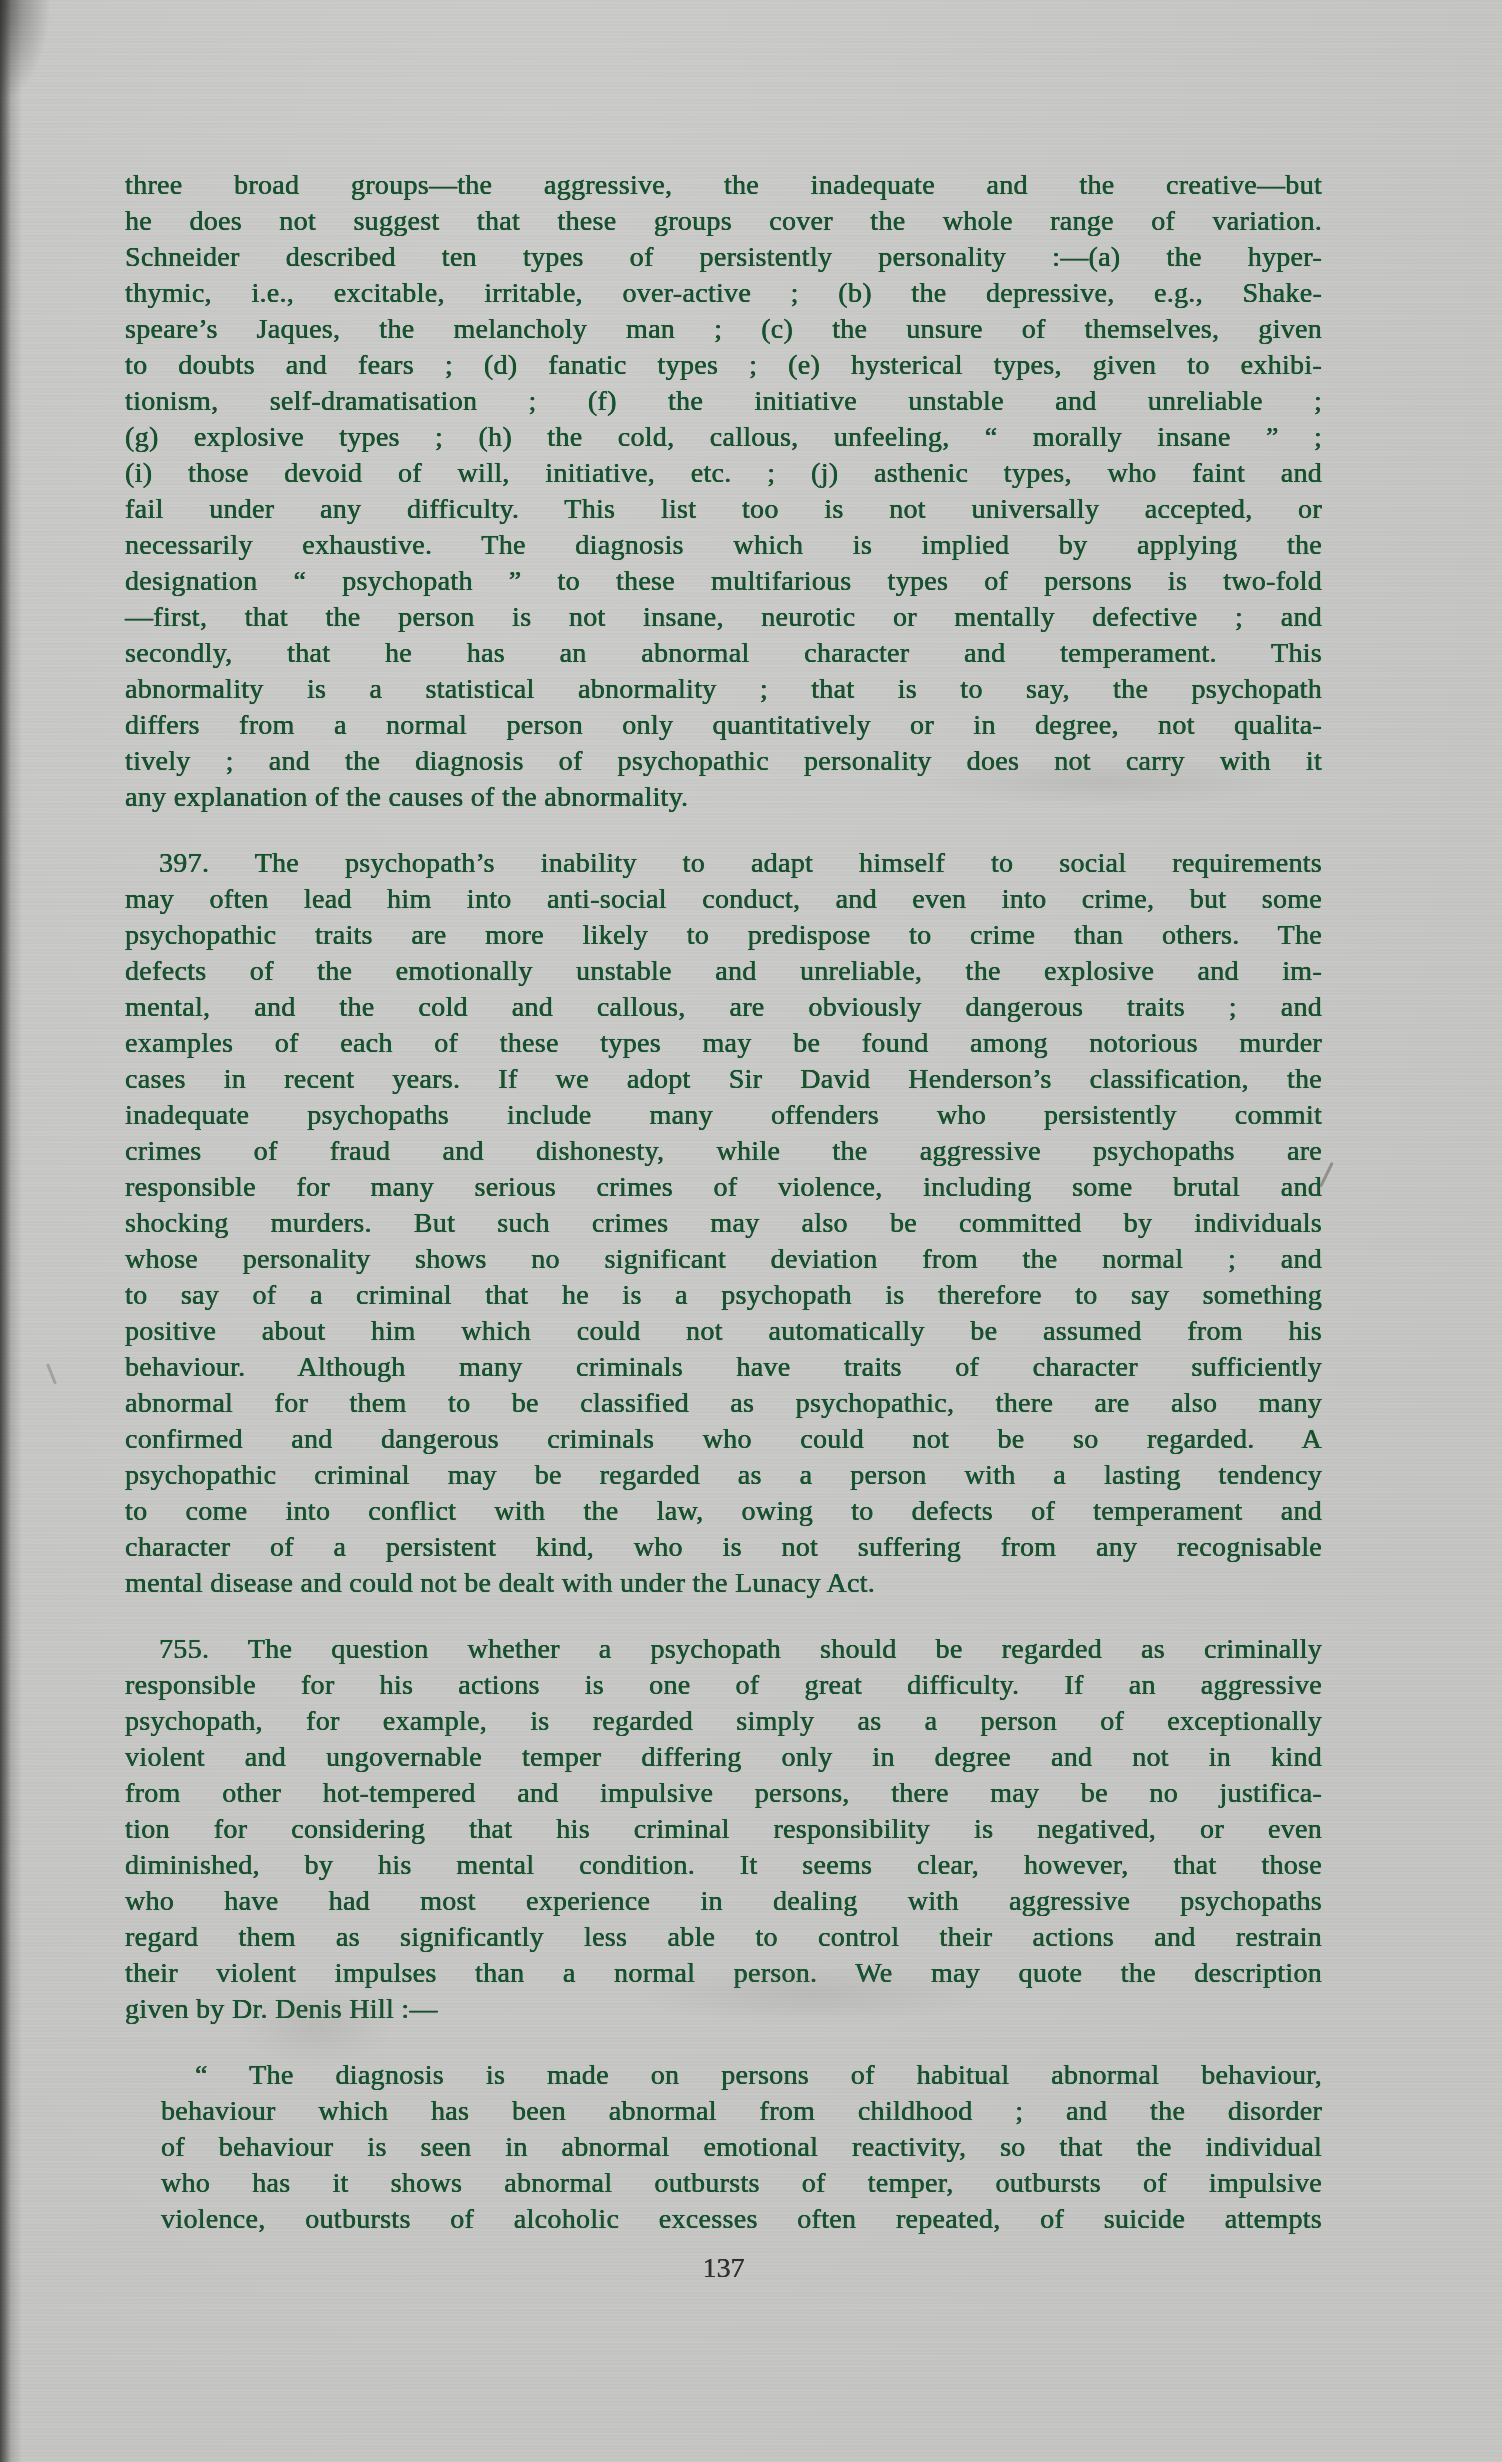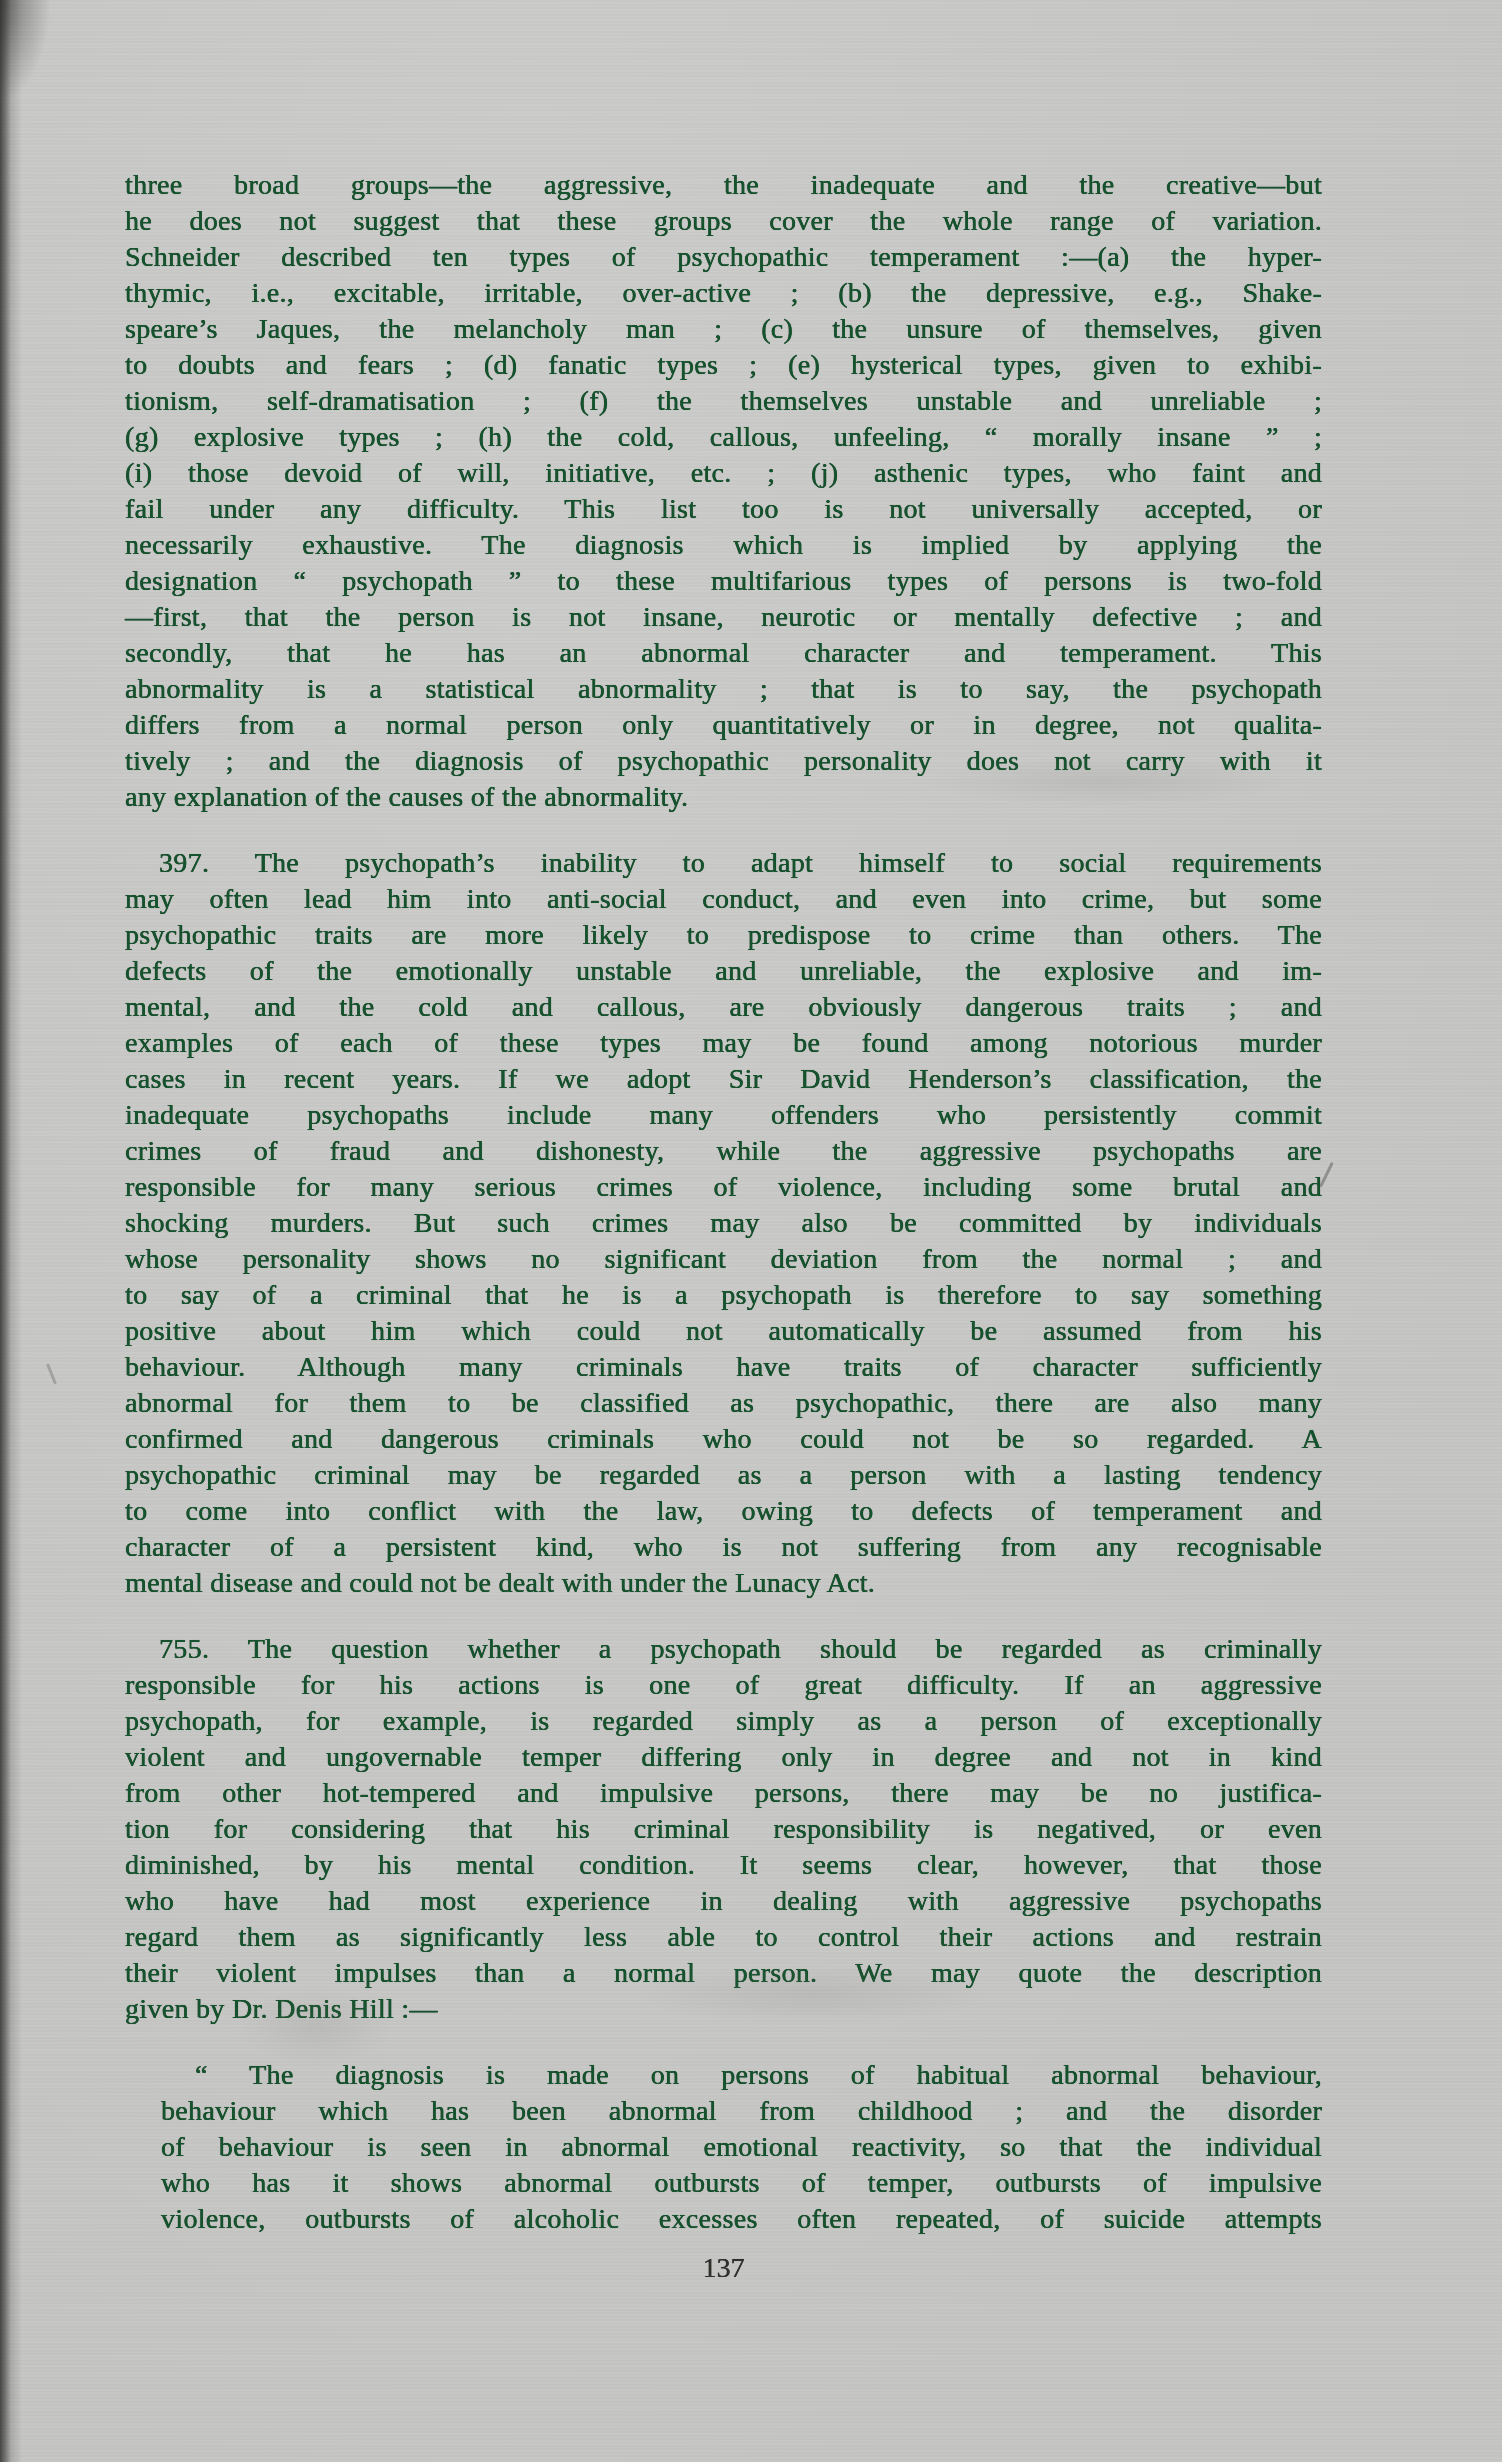--- a/index.html
+++ b/index.html
@@ -109,25 +109,25 @@
 
 <div class="gutter-shadow"></div>
 <div class="corner-smudge"></div>
 
 <main>
   <div id="text-column">
 
   <div class="paragraph">
         <div class="line">three broad groups—the aggressive, the inadequate and the creative—but</div>
         <div class="line">he does not suggest that these groups cover the whole range of variation.</div>
-        <div class="line">Schneider described ten types of psychopathic temperament :—(a) the hyper-</div>
+        <div class="line">Schneider described ten types of persistently personality :—(a) the hyper-</div>
         <div class="line">thymic, i.e., excitable, irritable, over-active ; (b) the depressive, e.g., Shake-</div>
         <div class="line">speare’s Jaques, the melancholy man ; (c) the unsure of themselves, given</div>
         <div class="line">to doubts and fears ; (d) fanatic types ; (e) hysterical types, given to exhibi-</div>
-        <div class="line">tionism, self-dramatisation ; (f) the themselves unstable and unreliable ;</div>
+        <div class="line">tionism, self-dramatisation ; (f) the initiative unstable and unreliable ;</div>
         <div class="line">(g) explosive types ; (h) the cold, callous, unfeeling, “ morally insane ” ;</div>
         <div class="line">(i) those devoid of will, initiative, etc. ; (j) asthenic types, who faint and</div>
         <div class="line">fail under any difficulty. This list too is not universally accepted, or</div>
         <div class="line">necessarily exhaustive. The diagnosis which is implied by applying the</div>
         <div class="line">designation “ psychopath ” to these multifarious types of persons is two-fold</div>
         <div class="line">—first, that the person is not insane, neurotic or mentally defective ; and</div>
         <div class="line">secondly, that he has an abnormal character and temperament. This</div>
         <div class="line">abnormality is a statistical abnormality ; that is to say, the psychopath</div>
         <div class="line">differs from a normal person only quantitatively or in degree, not qualita-</div>
         <div class="line">tively ; and the diagnosis of psychopathic personality does not carry with it</div>

